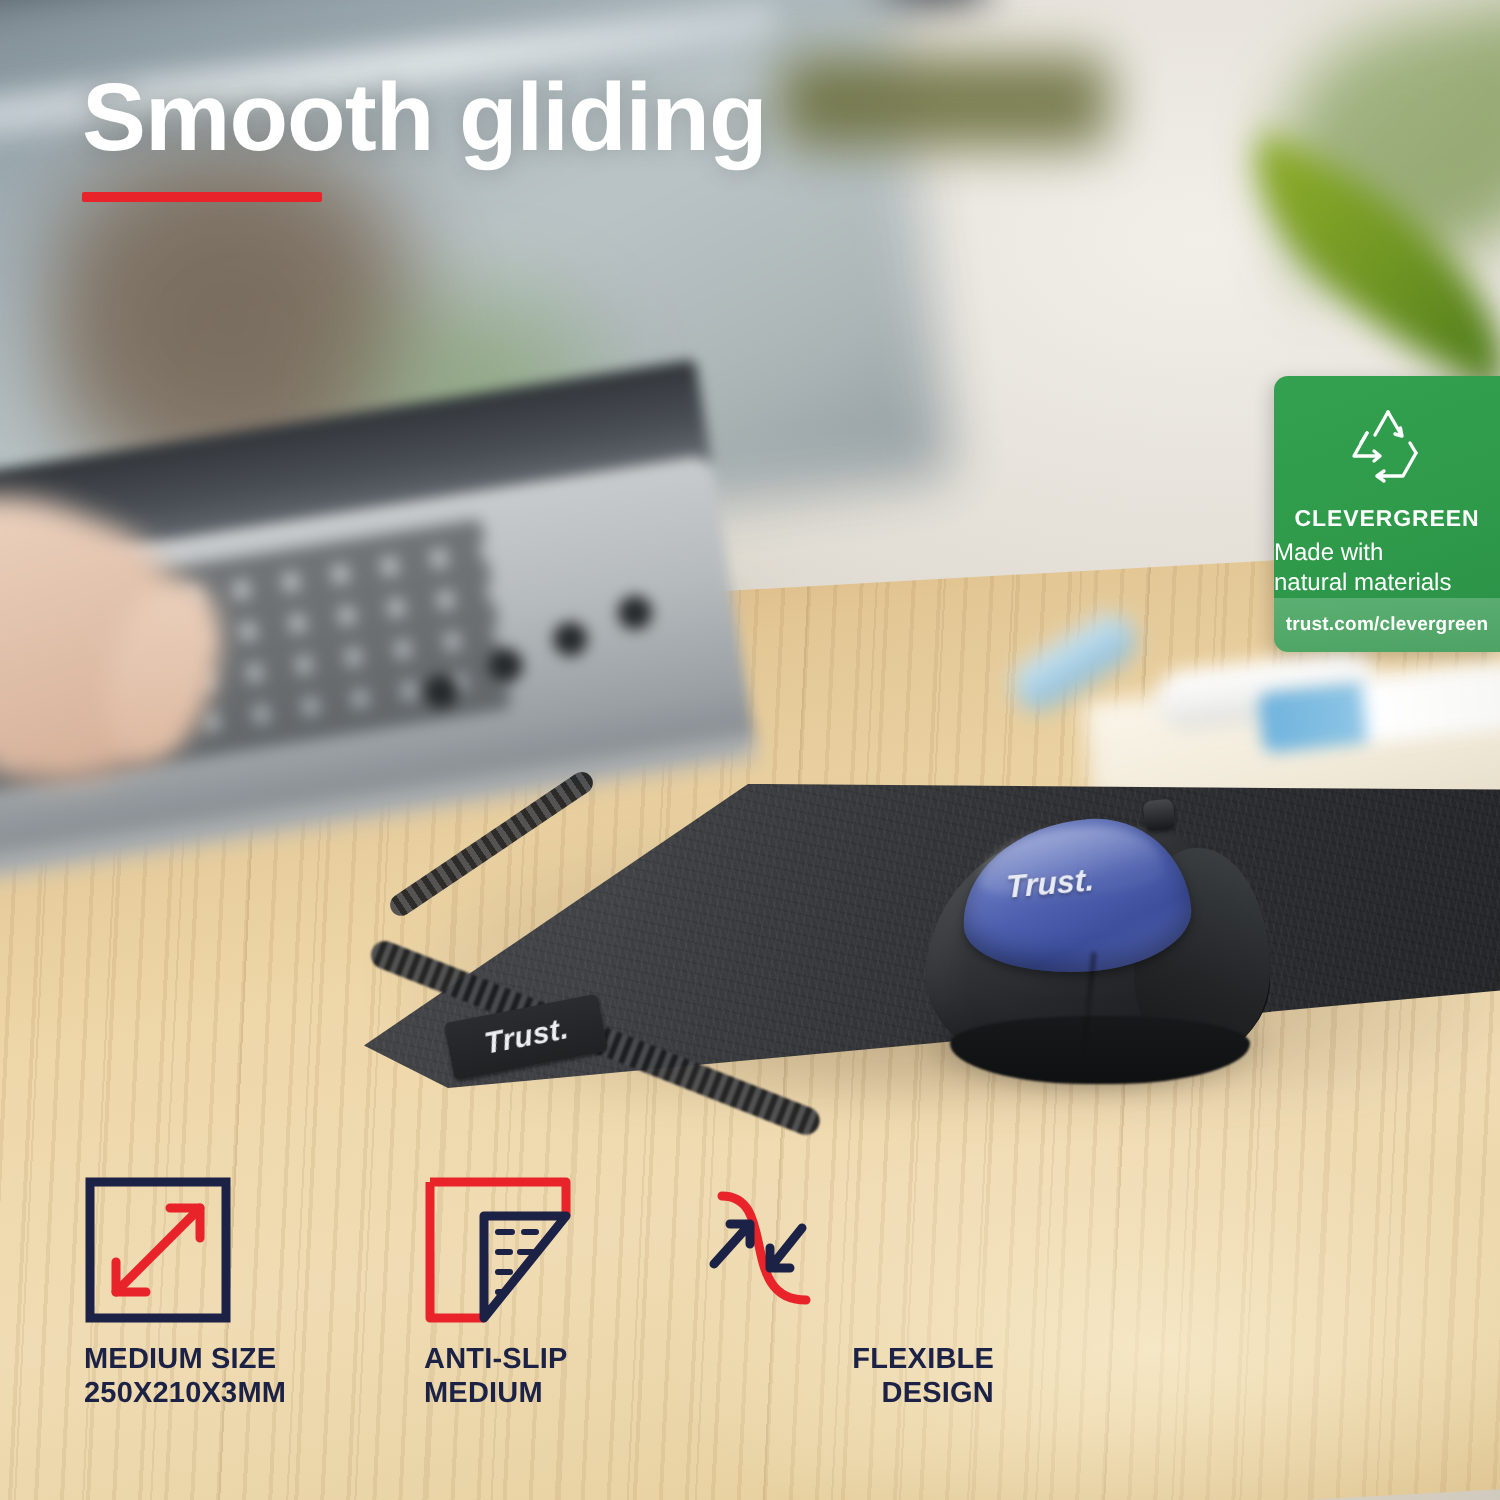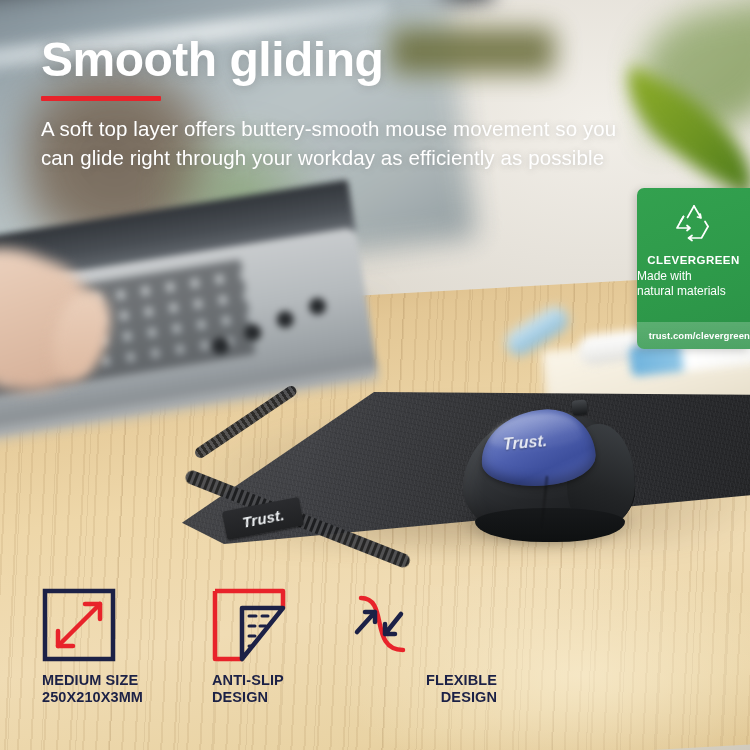--- a/index.html
+++ b/index.html
@@ -367,21 +367,21 @@
     font-size: 20.5px;
     font-weight: normal;
     line-height: 1.42;
     letter-spacing: .1px;
     text-shadow: 0 1px 7px rgba(90,90,90,.30);
   }
 
   
   .badge {
     position: absolute; left: 637px; top: 188px;
-    width: 113px; height: 161px;
+    width: 113px; height: 138px;
     background: linear-gradient(160deg, #33a14f 0%, #2e9a4a 55%, #2b9147 100%);
     border-radius: 7px 0 0 7px;
     overflow: hidden;
     box-shadow: -2px 2px 9px rgba(0,0,0,.18);
   }
   .badge-icon {
     position: absolute; left: 50%; top: 12px;
     transform: translateX(-50%);
     width: 48px; height: 44px;
   }
@@ -398,21 +398,21 @@
     text-align: left;
     color: #ffffff;
     font-size: 12px;
     line-height: 1.22;
     font-weight: normal;
   }
   .badge-footer {
     position: absolute; left: 0; bottom: 0;
     width: 113px; height: 27px;
     background: linear-gradient(180deg, rgba(255,255,255,.22) 0%, rgba(255,255,255,.16) 100%);
-    display: flex; align-items: center; justify-content: flex-end;
+    display: flex; align-items: center; justify-content: center;
   }
   .badge-url {
     color: #ffffff;
     font-size: 9.5px;
     font-weight: bold;
     letter-spacing: .1px;
   }
 
   
   .features {
@@ -498,21 +498,20 @@
     <div class="mouse-base"></div>
     <div class="mouse-blue"></div>
     <div class="mouse-blue-gloss"></div>
     <div class="mouse-logo">Trust.</div>
     <div class="mouse-wheel"></div>
     <div class="mouse-split"></div>
   </div>
 
   <h1 class="headline">Smooth gliding</h1>
   <div class="rule"></div>
-  <p class="subcopy">A soft top layer offers buttery-smooth mouse movement so you can glide right through your workday as efficiently as possible</p>
 
   <div class="badge">
     <div class="badge-icon">
       <svg viewBox="0 0 48 44" width="48" height="44" fill="none" stroke="#ffffff" stroke-width="1.7" stroke-linecap="round" stroke-linejoin="round">
         <path d="M24 6 L31 18 M31 18 L27.5 17 M31 18 L30.2 14"></path>
         <path d="M24 6 L17.5 17.5"></path>
         <path d="M13.5 16.5 L7 28 L20 28 M20 28 L17 30.5 M20 28 L17 25.5"></path>
         <path d="M13.5 16.5 L10.5 21.5"></path>
         <path d="M38 26.5 L31.5 38 L18.5 38 M18.5 38 L22 35.5 M18.5 38 L22 40.5"></path>
         <path d="M38 26.5 L35 21.5"></path>
@@ -550,21 +549,21 @@
             <path d="M37 28 h7"></path>
               <path d="M50 28 h6"></path>
             <path d="M37 38 h6"></path>
               <path d="M48 38 h6"></path>
             <path d="M37 48 h6"></path>
             <path d="M37 58 h4"></path>
           </g>
         </svg>
       </div>
       <div class="feature-label">ANTI-SLIP
-DESIGN</div>
+MEDIUM</div>
     </div>
 
     <div class="feature f3">
       <div class="feature-icon">
         <svg viewBox="0 0 86 74" width="86" height="74" fill="none">
           <path d="M14 10 C42 10 22 62 56 62" stroke="#e8232a" stroke-width="4.5" stroke-linecap="round"></path>
           <path d="M10 44 L28 24 M28 24 L28 34 M28 24 L18 24" stroke="#1c2146" stroke-width="4.5" stroke-linecap="round" stroke-linejoin="round"></path>
           <path d="M54 26 L38 46 M38 46 L38 36 M38 46 L48 46" stroke="#1c2146" stroke-width="4.5" stroke-linecap="round" stroke-linejoin="round"></path>
         </svg>
       </div>

